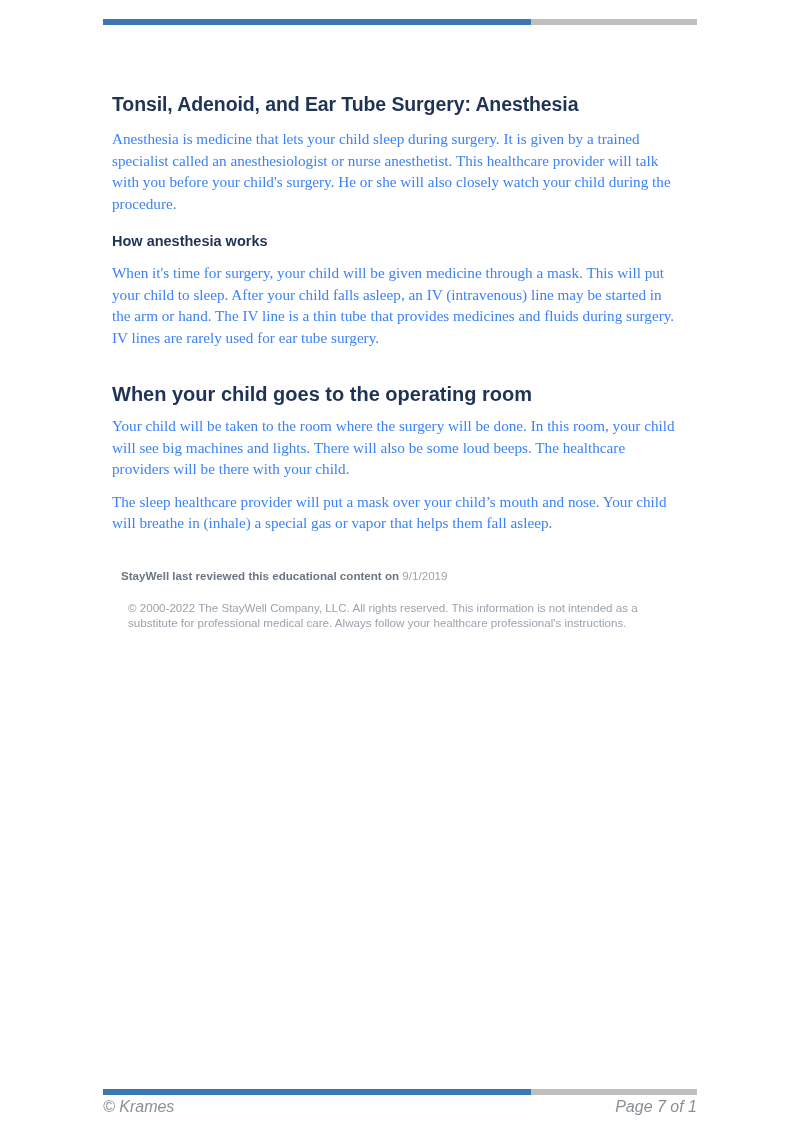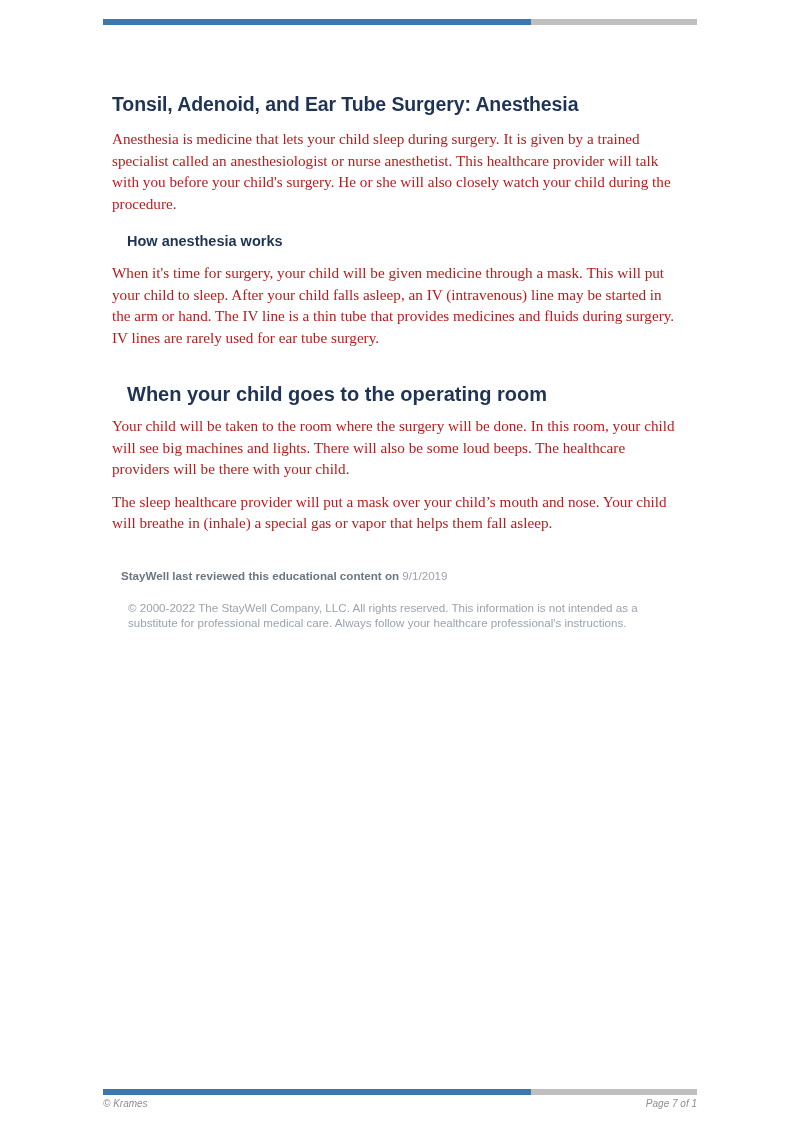--- a/index.html
+++ b/index.html
@@ -58,40 +58,40 @@
     font-weight: bold;
     color: #1f3354;
     margin: 0 0 12px 0;
     letter-spacing: -0.1px;
   }
 
   h2.section-heading {
     font-family: "Liberation Sans", sans-serif;
     font-weight: bold;
     color: #1f3354;
-    margin: 15px;
+    margin: 0;
   }
   h2.h-small {
     font-size: 14.5px;
     line-height: 19px;
     margin-top: 18px;
     margin-bottom: 8px;
   }
   h2.h-large {
     font-size: 20px;
     line-height: 20px;
     margin-top: 36px;
     margin-bottom: 10px;
   }
 
   p.body-text {
     font-family: "Liberation Serif", serif;
     font-size: 15.2px;
     line-height: 21.5px;
-    color: #b91c1c;
+    color: #3b82f6;
     margin: 11px 0 9px 0;
     text-align: left;
   }
 
   
   .attribution {
     margin-top: 34px;
     font-family: "Liberation Sans", sans-serif;
   }
   .reviewed-line {
@@ -120,21 +120,21 @@
   .page-footer {
     position: absolute;
     left: 103px;
     top: 1098px;
     width: 594px;
     display: flex;
     justify-content: space-between;
     align-items: flex-start;
     font-family: "Liberation Sans", sans-serif;
     font-style: italic;
-    font-size: 10px;
+    font-size: 16px;
     color: #8a8f96;
   }
   .page-footer .right { text-align: right; }
 </style>
 </head>
 <body>
 
 <div class="page">
 
   <div class="rule rule-top">

